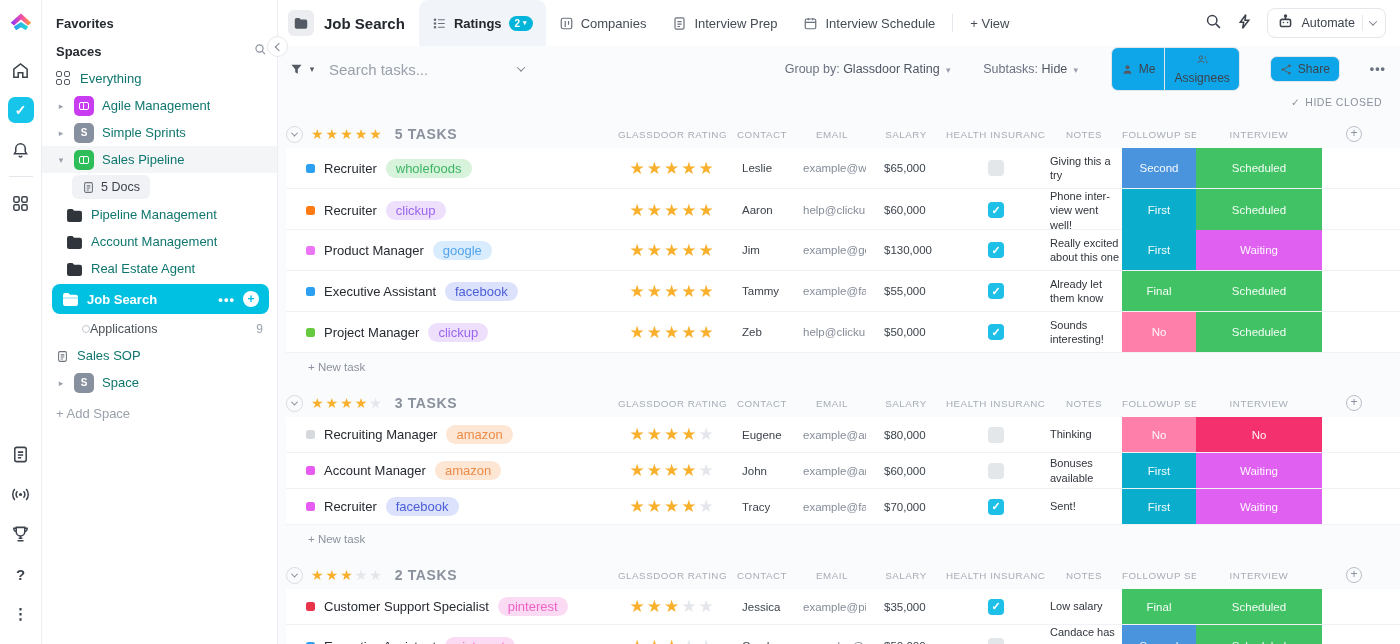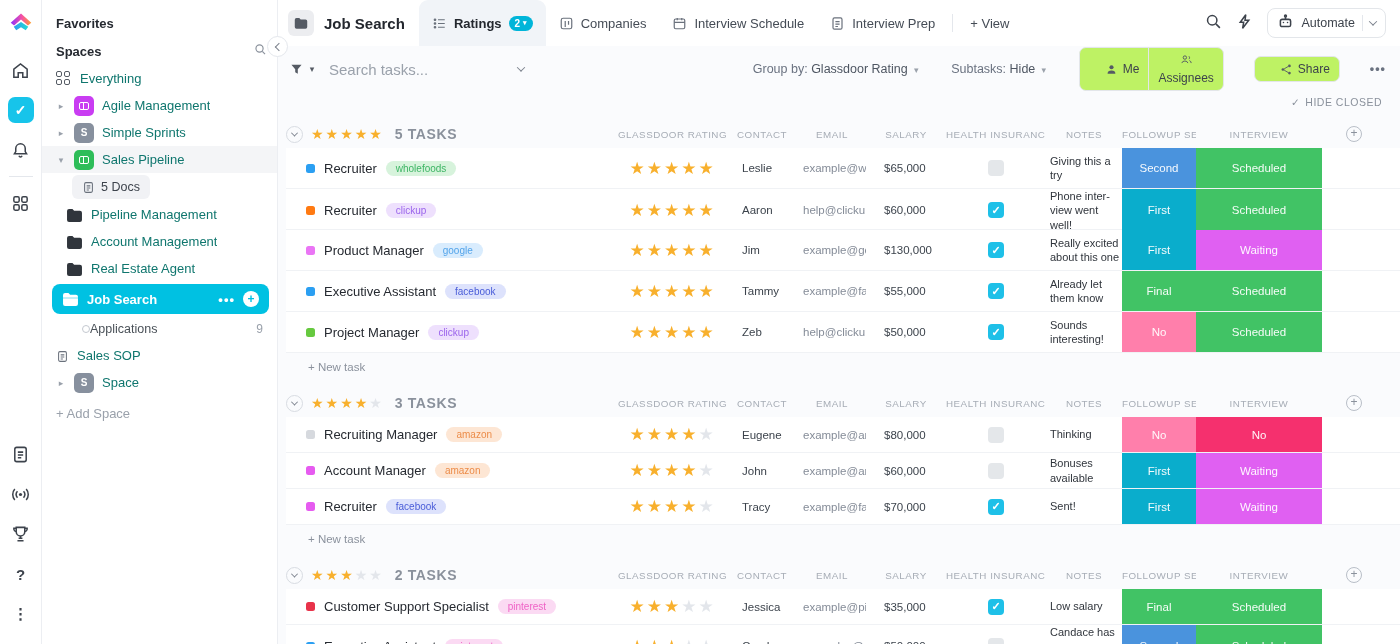--- a/index.html
+++ b/index.html
@@ -61,21 +61,21 @@
   .automate-btn { border:1px solid #e3e6ea; border-radius:8px; height:30px; display:flex; align-items:center; gap:7px; padding:0 9px; font-size:12.5px; color:#3d434c; background:#fff; cursor:pointer; }
   .automate-btn .vdiv { width:1px; height:16px; background:#e4e7ec; }
 
   .toolbar { padding:8px 14px 0 12px; flex-shrink:0; }
   .tb-row1 { display:flex; align-items:center; height:30px; }
   .funnel { display:flex; align-items:center; gap:4px; cursor:pointer; }
   .search-tasks { color:#9aa1ab; font-size:15px; margin-left:12px; cursor:text; }
   .tb-chev { margin-left:90px; cursor:pointer; }
   .tb-right { margin-left:auto; display:flex; align-items:center; gap:30px; font-size:12.5px; color:#4e5662; }
   .tb-lbl-l { color:#6a7280; }
-  .seg-group { display:flex; border:1px solid #e3e6ea; border-radius:7px; background:#bef264; overflow:hidden;padding-left:16px; }
+  .seg-group { display:flex; border:1px solid #e3e6ea; border-radius:7px; background:#0ea5e9; overflow:hidden; }
   .seg { display:flex; align-items:center; gap:5px; padding:5px 9px; font-size:12px; color:#3d434c; cursor:pointer; }
   .seg + .seg { border-left:1px solid #e3e6ea;flex-direction:column; }
   .seg svg { width:13px; height:13px; }
   .dots-btn { font-weight:bold; color:#6a7280; letter-spacing:1px; cursor:pointer; }
   .tb-row2 { display:flex; justify-content:flex-end; padding:12px 4px 0 0; }
   .hide-closed { font-size:10.5px; color:#8a919c; letter-spacing:.5px; display:flex; gap:5px; align-items:center; cursor:pointer; }
 
   
   .table { padding:14px 0 0 8px; --cols:332px 108px 72px 68px 80px 100px 76px 74px 126px 64px; }
   .task-group { margin-bottom:9px; }
@@ -86,21 +86,21 @@
   .gcount { font-size:14px; font-weight:bold; color:#8a919c; letter-spacing:.6px; margin-left:4px; }
   .colh { font-size:9.8px; color:#a7adb6; letter-spacing:.5px; text-align:center; font-weight:500; white-space:nowrap; overflow:hidden; }
   .addcol { display:flex; justify-content:center; }
   .circ-plus { width:16px; height:16px; border:1.2px solid #b9bfc8; border-radius:50%; color:#8a919c; font-size:12px; line-height:13px; text-align:center; cursor:pointer; }
   .rows { background:#fff; border-radius:0 0 0 0; }
   .trow { display:grid; grid-template-columns:var(--cols); align-items:stretch; background:#fff; border-bottom:1px solid #f0f2f5; position:relative; }
   .cell { display:flex; align-items:center; }
   .namec { padding-left:20px; gap:9px; cursor:pointer; }
   .statussq { width:9px; height:9px; border-radius:2.5px; flex-shrink:0; }
   .tname { font-size:13px; font-weight:500; color:#262a31; white-space:nowrap; }
-  .tag { font-size:10px; border-radius:10px; padding:2px 10px; font-weight:500; white-space:nowrap; }
+  .tag { font-size:13px; border-radius:10px; padding:2px 10px; font-weight:500; white-space:nowrap; }
   .ratingc { justify-content:center; gap:1px; cursor:pointer; }
   .star { font-size:17px; line-height:1; color:#f8b02d; letter-spacing:1px; }
   .star.empty { color:#e3e6eb; }
   .gstars .star { font-size:14px; }
   .contactc { padding-left:16px; font-size:11.5px; color:#3c434c; }
   .emailc { padding-left:5px; font-size:11.5px; color:#858c98; white-space:nowrap; overflow:hidden; }
   .salaryc { padding-left:18px; font-size:11.5px; color:#3c434c; }
   .healthc { justify-content:center; }
   .cbx { width:16px; height:16px; border-radius:4px; background:#e4e7ea; cursor:pointer; }
   .cbx.on { background:#1ec0e8; color:#fff; font-size:11px; font-weight:bold; display:flex; align-items:center; justify-content:center; }
@@ -314,35 +314,35 @@
             <span style="display: inline-flex; width: 15px; height: 15px;">
               <svg viewBox="0 0 20 20" width="15" height="15" fill="none" stroke="#6a717c" stroke-width="1.6">
                 <rect x="3" y="3" width="14" height="14" rx="2.5"></rect>
                 <path d="M8.3 6.5v8M12.7 6.5v5"></path>
               </svg>
             </span>
             <span>Companies</span>
           </div>
           <div class="tab">
             <span style="display: inline-flex; width: 15px; height: 15px;">
+              <svg viewBox="0 0 20 20" width="14" height="15" fill="none" stroke="#6a717c" stroke-width="1.6">
+                <rect x="4" y="2.5" width="12" height="15" rx="2"></rect>
+                <path d="M7.2 7.5h5.6M7.2 10.8h5.6M7.2 14h3.4"></path>
+              </svg>
+            </span>
+            <span>Interview Prep</span>
+          </div>
+          <div class="tab">
+            <span style="display: inline-flex; width: 15px; height: 15px;">
               <svg viewBox="0 0 20 20" width="15" height="15" fill="none" stroke="#6a717c" stroke-width="1.6">
                 <rect x="3" y="4" width="14" height="13" rx="2"></rect>
                 <path d="M3 8.5h14M7 2.5v3M13 2.5v3"></path>
               </svg>
             </span>
             <span>Interview Schedule</span>
-          </div>
-          <div class="tab">
-            <span style="display: inline-flex; width: 15px; height: 15px;">
-              <svg viewBox="0 0 20 20" width="14" height="15" fill="none" stroke="#6a717c" stroke-width="1.6">
-                <rect x="4" y="2.5" width="12" height="15" rx="2"></rect>
-                <path d="M7.2 7.5h5.6M7.2 10.8h5.6M7.2 14h3.4"></path>
-              </svg>
-            </span>
-            <span>Interview Prep</span>
           </div>
           <span class="tab-div"></span>
           <div class="tab">
             <span>+ View</span>
           </div>
         </nav>
       <div class="top-right">
         <span><svg viewBox="0 0 20 20">
               <circle cx="8.5" cy="8.5" r="5.5"></circle>
               <path d="M12.8 12.8 17.5 17.5"></path>

